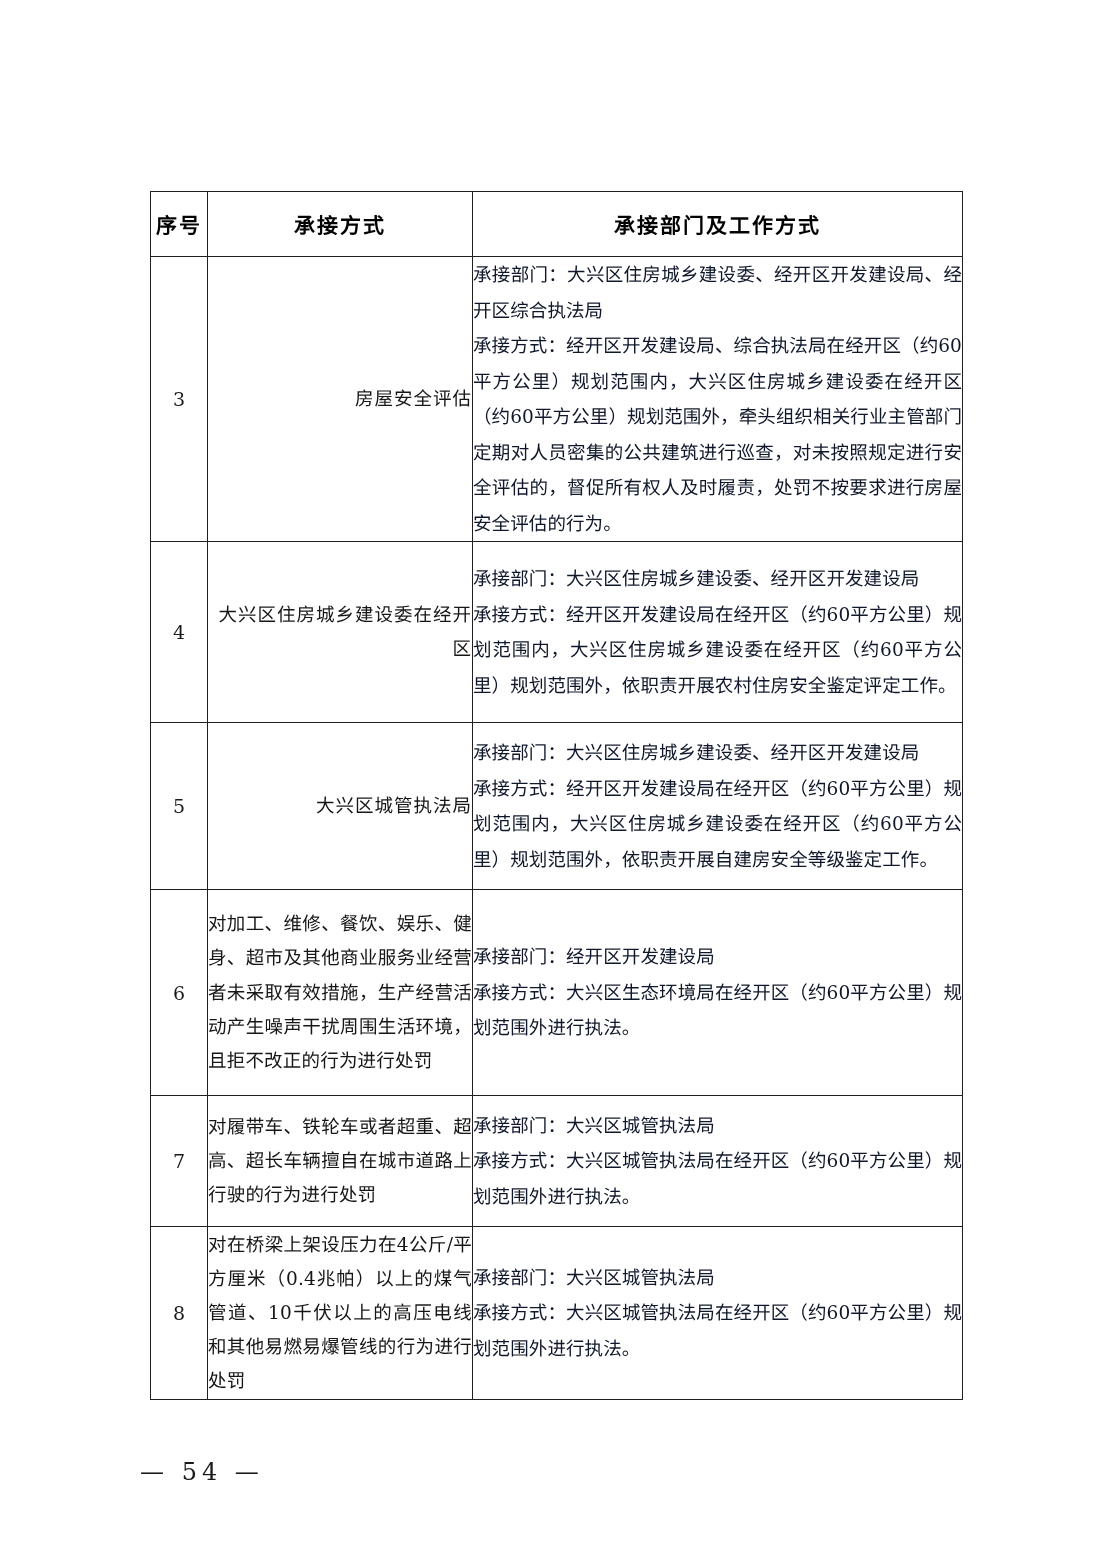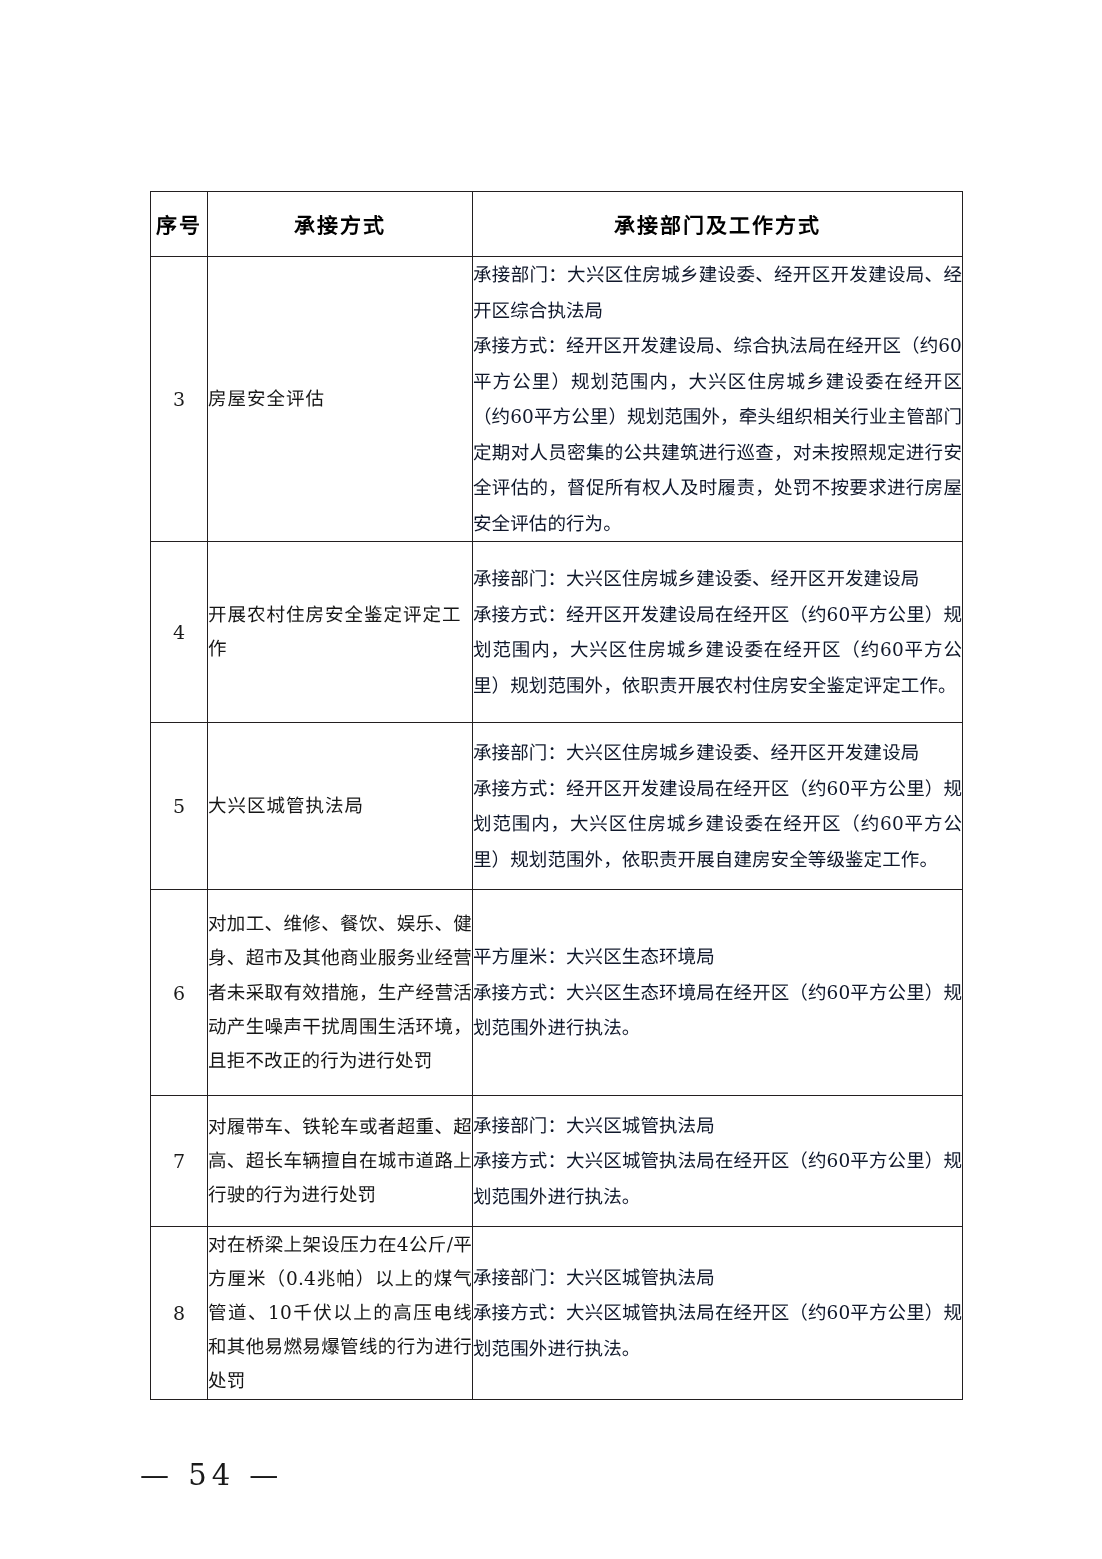--- a/index.html
+++ b/index.html
@@ -69,21 +69,21 @@
   .cell-name {
     padding: 6px 10px 6px 12px;
     font-size: 18.5px;
     line-height: 1.85;
     text-align: justify;
     text-justify: inter-ideograph;
     letter-spacing: 0.2px;
     color: #161616;
   }
   .cell-name.single {
-    text-align: left;
+    text-align: right;
     letter-spacing: 1px;
   }
 
   
   .cell-dept {
     padding: 8px 10px 8px 11px;
     font-size: 18.5px;
     line-height: 1.92;
     text-align: justify;
     text-justify: inter-ideograph;
@@ -102,21 +102,21 @@
   .r5 td { height: 166px; }
   .r6 td { height: 205px; }
   .r7 td { height: 130px; }
   .r8 td { height: 172px; }
 
   
   .page-footer {
     position: absolute;
     left: 140px;
     top: 1458px;
-    font-size: 29px;
+    font-size: 24px;
     letter-spacing: 5px;
     color: #1a1a1a;
     font-family: "DejaVu Serif", "Liberation Serif", serif;
   }
 </style>
 </head>
 <body>
 
 <div class="page">
 
@@ -137,41 +137,41 @@
         <td class="cell-no">3</td>
         <td class="cell-name single">房屋安全评估</td>
         <td class="cell-dept">
           <p>承接部门：大兴区住房城乡建设委、经开区开发建设局、经开区综合执法局</p>
           <p>承接方式：经开区开发建设局、综合执法局在经开区（约60平方公里）规划范围内，大兴区住房城乡建设委在经开区（约60平方公里）规划范围外，牵头组织相关行业主管部门定期对人员密集的公共建筑进行巡查，对未按照规定进行安全评估的，督促所有权人及时履责，处罚不按要求进行房屋安全评估的行为。</p>
         </td>
       </tr>
 
       <tr class="r4">
         <td class="cell-no">4</td>
-        <td class="cell-name single">开展农村住房安全鉴定评定工作</td>
+        <td class="cell-name single">大兴区住房城乡建设委在经开区</td>
         <td class="cell-dept mid">
           <p>承接部门：大兴区住房城乡建设委、经开区开发建设局</p>
           <p>承接方式：经开区开发建设局在经开区（约60平方公里）规划范围内，大兴区住房城乡建设委在经开区（约60平方公里）规划范围外，依职责开展农村住房安全鉴定评定工作。</p>
         </td>
       </tr>
 
       <tr class="r5">
         <td class="cell-no">5</td>
         <td class="cell-name single">大兴区城管执法局</td>
         <td class="cell-dept mid">
           <p>承接部门：大兴区住房城乡建设委、经开区开发建设局</p>
           <p>承接方式：经开区开发建设局在经开区（约60平方公里）规划范围内，大兴区住房城乡建设委在经开区（约60平方公里）规划范围外，依职责开展自建房安全等级鉴定工作。</p>
         </td>
       </tr>
 
       <tr class="r6">
         <td class="cell-no">6</td>
         <td class="cell-name">对加工、维修、餐饮、娱乐、健身、超市及其他商业服务业经营者未采取有效措施，生产经营活动产生噪声干扰周围生活环境，且拒不改正的行为进行处罚</td>
         <td class="cell-dept mid">
-          <p>平方厘米：大兴区生态环境局</p>
+          <p>承接部门：经开区开发建设局</p>
           <p>承接方式：大兴区生态环境局在经开区（约60平方公里）规划范围外进行执法。</p>
         </td>
       </tr>
 
       <tr class="r7">
         <td class="cell-no">7</td>
         <td class="cell-name">对履带车、铁轮车或者超重、超高、超长车辆擅自在城市道路上行驶的行为进行处罚</td>
         <td class="cell-dept mid">
           <p>承接部门：大兴区城管执法局</p>
           <p>承接方式：大兴区城管执法局在经开区（约60平方公里）规划范围外进行执法。</p>

